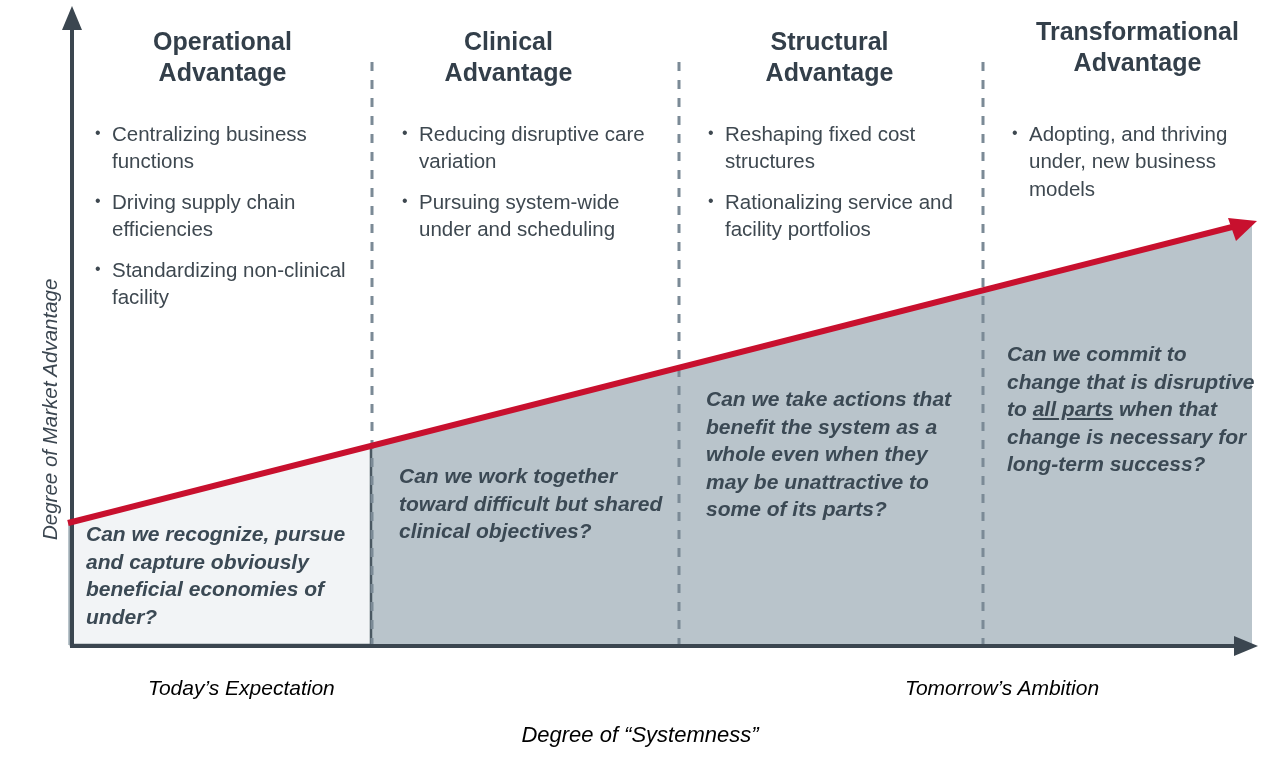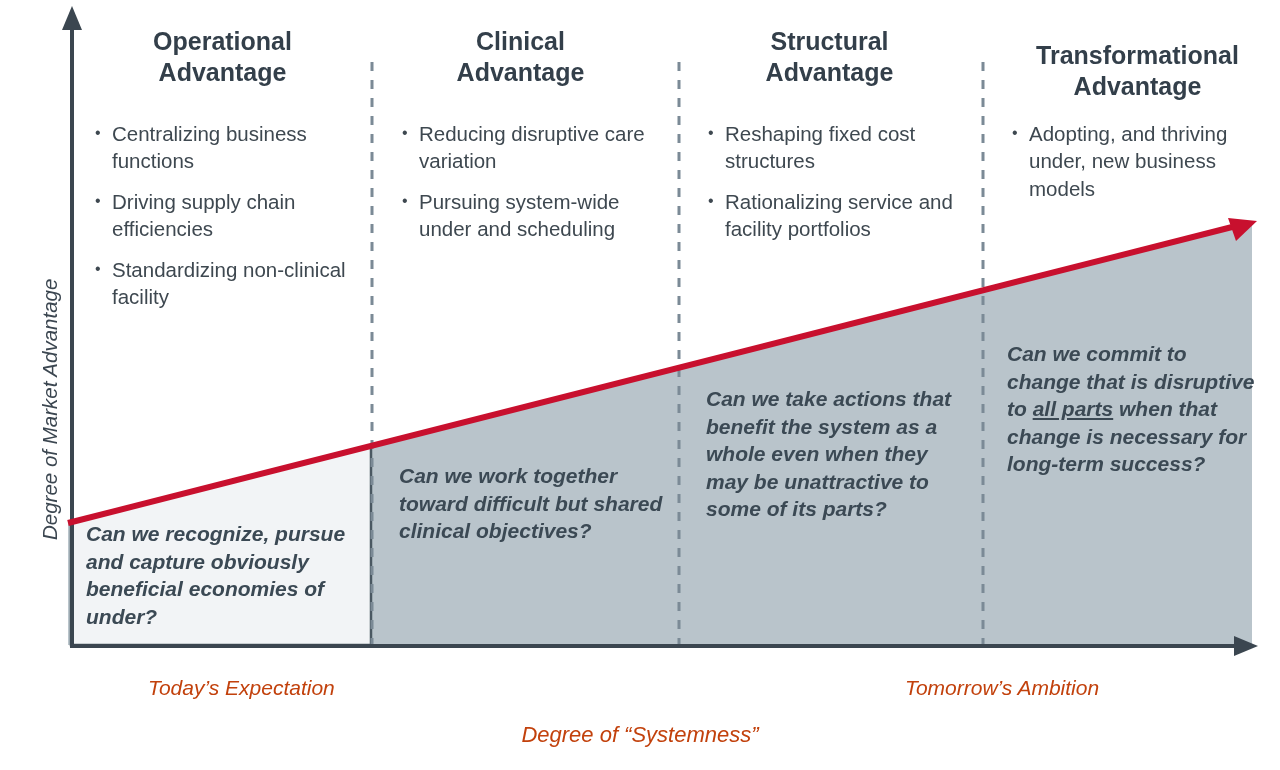--- a/index.html
+++ b/index.html
@@ -72,21 +72,21 @@
     line-height: 1.31;
     color: #3b4954;
   }
   .question u { text-decoration: underline; }
 
   
   .axis-caption {
     position: absolute;
     font-style: italic;
     font-size: 21px;
-    color: #c2410c;
+    color: #000000;
     white-space: nowrap;
   }
   #y-axis-label {
     position: absolute;
     left: 0;
     top: 0;
     transform-origin: left top;
     transform: translate(38px, 540px) rotate(-90deg);
     font-style: italic;
     font-size: 20.5px;
@@ -121,25 +121,25 @@
 
     <line x1="70" y1="646" x2="1240" y2="646" stroke="#3b4650" stroke-width="4"></line>
     <polygon points="1258,646 1234,636 1234,656" fill="#3b4650"></polygon>
 
     <line x1="68" y1="523" x2="1240" y2="225" stroke="#c8102e" stroke-width="6" stroke-linecap="butt"></line>
     <polygon points="1257,221 1228,218 1236,241" fill="#c8102e"></polygon>
   </svg>
 
   <div class="col-head" style="left:90px; top:26px; width:265px;">Operational
 Advantage</div>
-  <div class="col-head" style="left:388px; top:26px; width:265px;">Clinical
+  <div class="col-head" style="left:376px; top:26px; width:265px;">Clinical
 Advantage</div>
   <div class="col-head" style="left:697px; top:26px; width:265px;">Structural
 Advantage</div>
-  <div class="col-head" style="left:1000px; top:40px; width:275px;">Transformational
+  <div class="col-head" style="left:1000px; top:16px; width:275px;">Transformational
 Advantage</div>
 
   <div class="bullets" style="left:95px; top:120px; width:260px;">
     <div class="bullet-row">
       <span class="bullet-dot">•</span>
       <span class="bullet-text">Centralizing business functions</span>
     </div>
     <div class="bullet-row">
       <span class="bullet-dot">•</span>
       <span class="bullet-text">Driving supply chain efficiencies</span>

